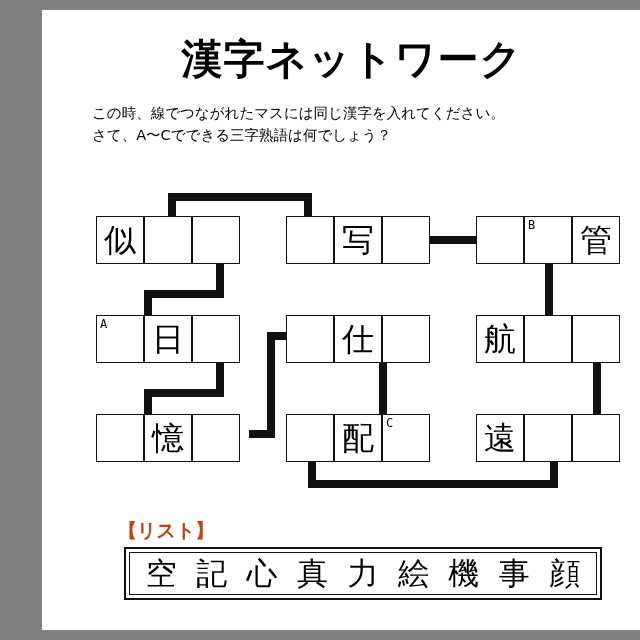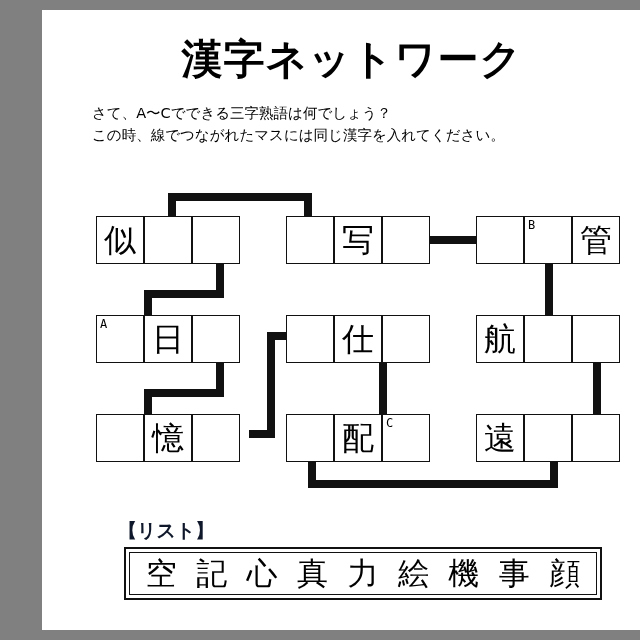--- a/index.html
+++ b/index.html
@@ -90,21 +90,21 @@
     z-index: 1;
   }
 
   
   .list-label {
     position: absolute;
     left: 76px;
     top: 508px;
     font-size: 19px;
     font-weight: bold;
-    color: #0f172a;
+    color: #c2410c;
     white-space: nowrap;
   }
   .list-box {
     position: absolute;
     left: 82px;
     top: 537px;
     width: 478px;
     height: 53px;
     border: 2px solid #111111;
     box-sizing: border-box;
@@ -130,22 +130,22 @@
   }
 </style>
 </head>
 <body>
 
 <div class="page">
 
   <div class="title">漢字ネットワーク</div>
 
   <div class="instructions">
+    <div>この時、線でつながれたマスには同じ漢字を入れてください。</div>
     <div>さて、A〜Cでできる三字熟語は何でしょう？</div>
-    <div>この時、線でつながれたマスには同じ漢字を入れてください。</div>
   </div>
 
   <div class="board">
 
     <div class="link" style="left:126px; top:183px; width:144px; height:8px;"></div>
     <div class="link" style="left:126px; top:183px; width:8px; height:26px;"></div>
     <div class="link" style="left:262px; top:183px; width:8px; height:26px;"></div>
 
     <div class="link" style="left:174px; top:252px; width:8px; height:36px;"></div>
     <div class="link" style="left:102px; top:280px; width:80px; height:8px;"></div>

